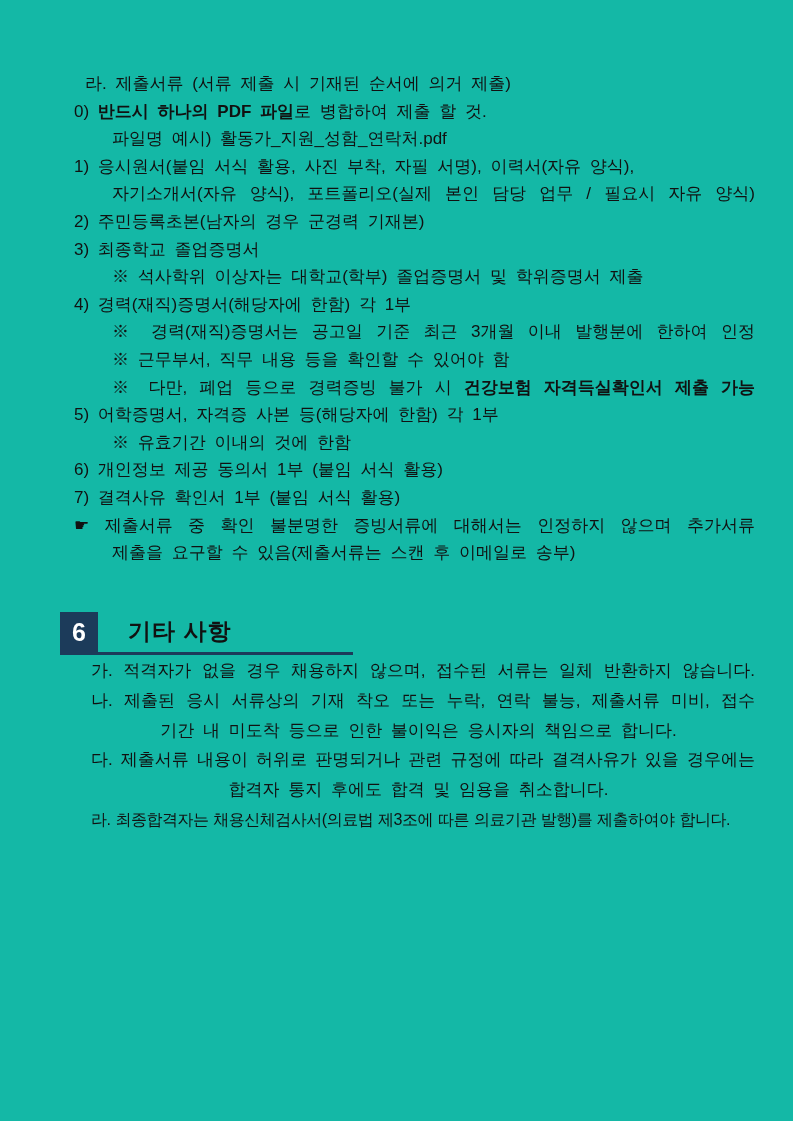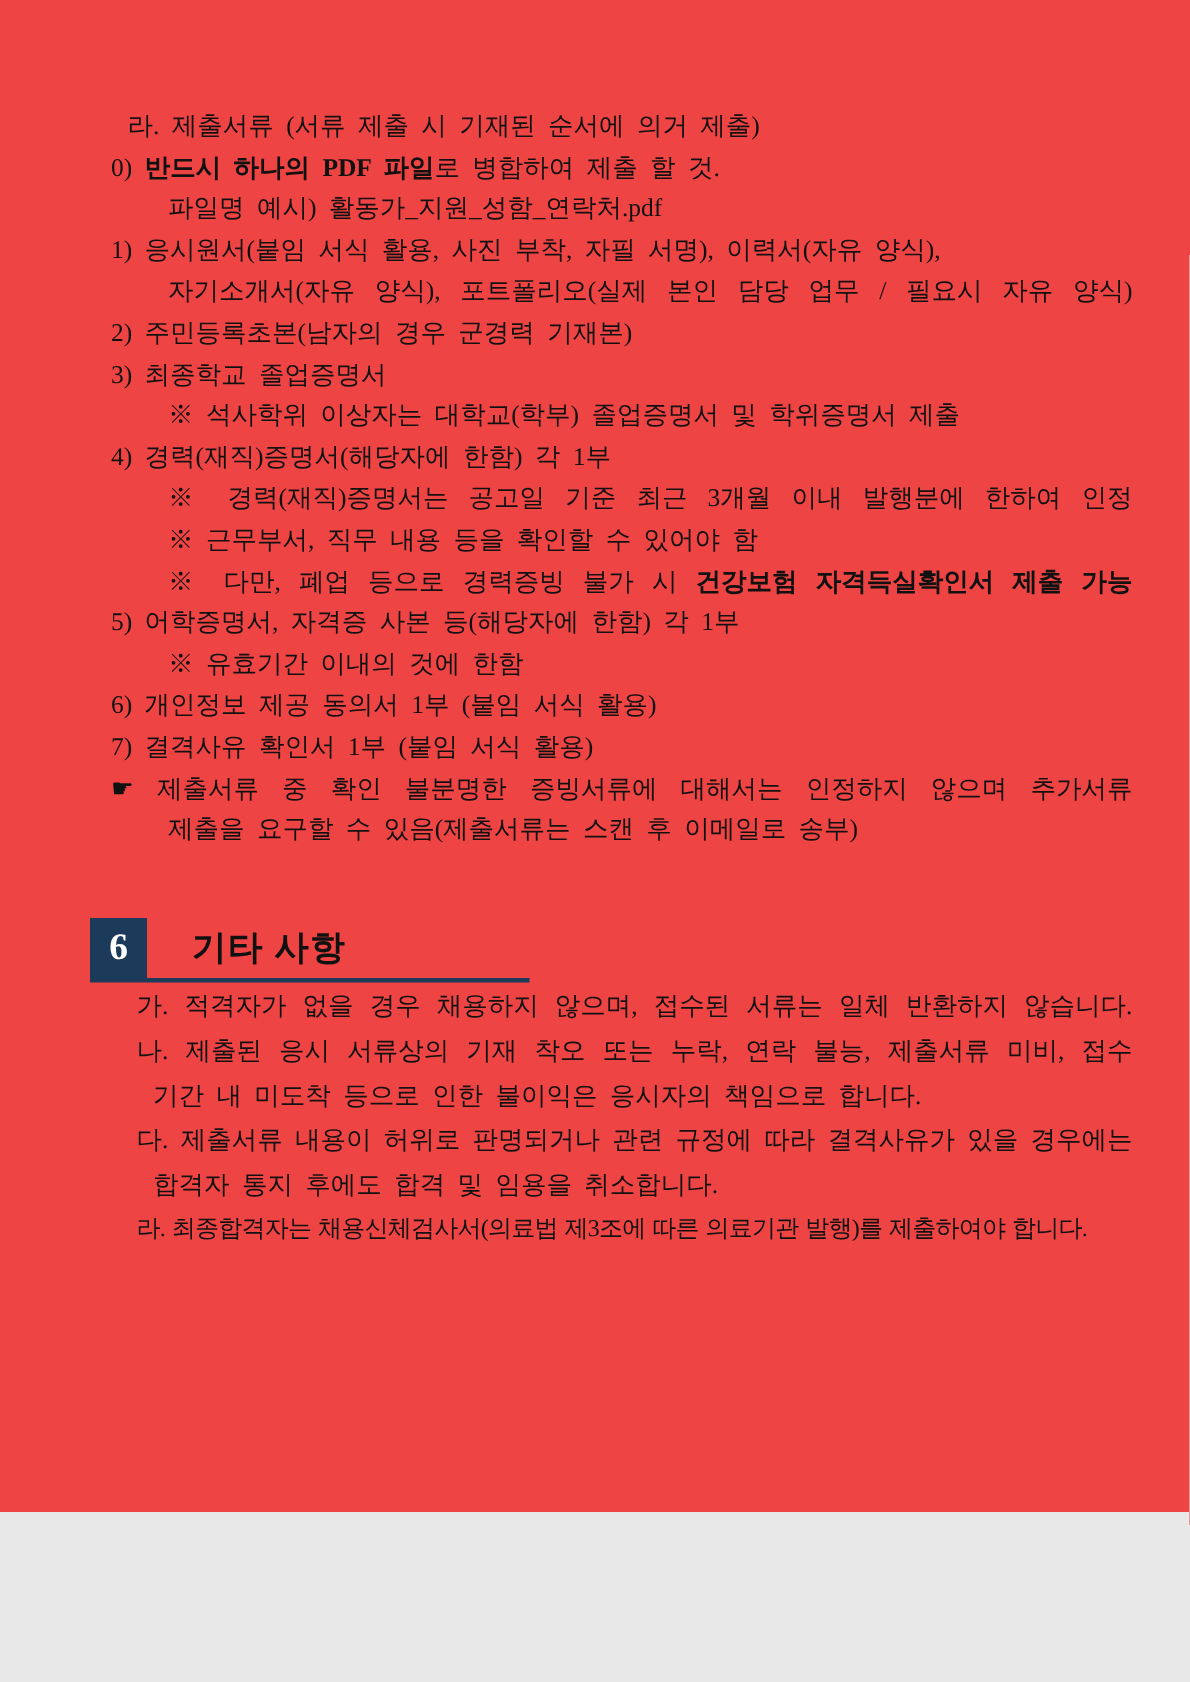--- a/index.html
+++ b/index.html
@@ -1,41 +1,41 @@
 <!DOCTYPE html>
 <html><head>
 <meta charset="utf-8">
 <style>
   html,body{margin:0;padding:0;background:#e8e8e8;}
   .page{
     position:relative;
-    width:793px;height:1008px;
+    width:793px;height:1121px;
     margin:0 auto;
-    background:#ef4444;
-    font-family:Liberation Serif, serif;
+    background:#14b8a6;
+    font-family:Liberation Sans, sans-serif;
     color:#111111;
     overflow:hidden;
   }
   .part1{
     position:absolute;top:70px;left:60px;right:38px;
     font-size:17px;line-height:27.6px;word-spacing:4px;
   }
   .sec-body{
     position:absolute;top:656px;left:60px;right:38px;
     font-size:17px;line-height:29.8px;word-spacing:4px;
   }
   .line{white-space:nowrap;}
   .line.fill{white-space:normal;word-spacing:normal;text-align:justify;text-align-last:justify;}
   .line.tight{font-size:16px;letter-spacing:-0.5px;word-spacing:1px;}
   .b{font-weight:bold;}
   .ind-a{margin-left:25px;}
   .ind-b{margin-left:14px;}
   .ind-c{margin-left:52px;}
   .ind-s0{margin-left:31px;}
-  .ind-s1{margin-left:42px;}
+  .ind-s1{margin-left:22px;text-align:center;}
   .sec-header{
     position:absolute;top:612px;left:60px;width:293px;
     display:flex;align-items:flex-end;
     border-bottom:3px solid #1c3b5a;
   }
   .sec-num{
     width:38px;height:40px;
     background:#1c3b5a;color:#ffffff;
     font-size:25px;font-weight:bold;
     display:flex;align-items:center;justify-content:center;

